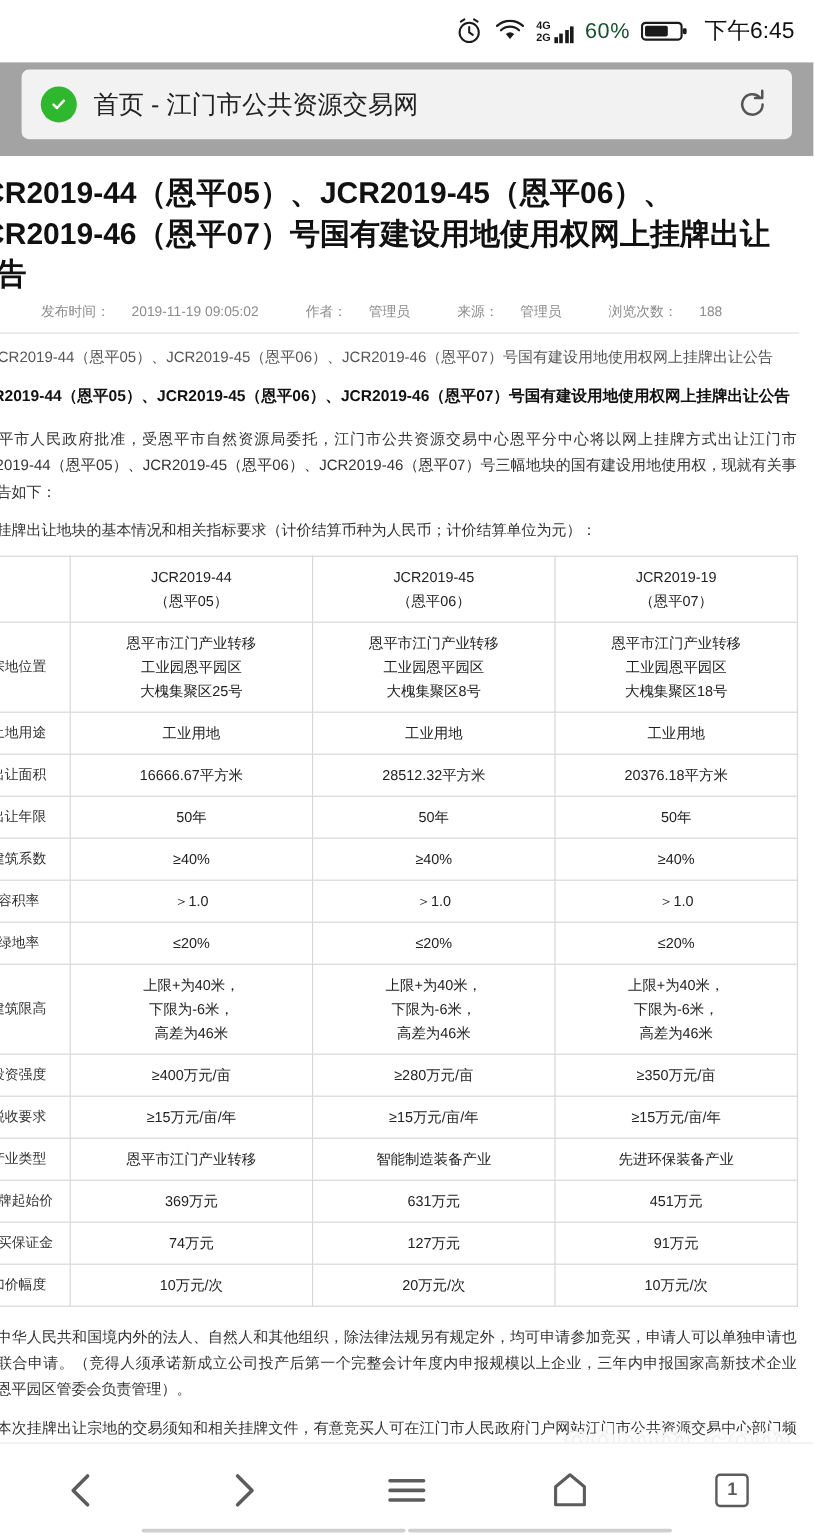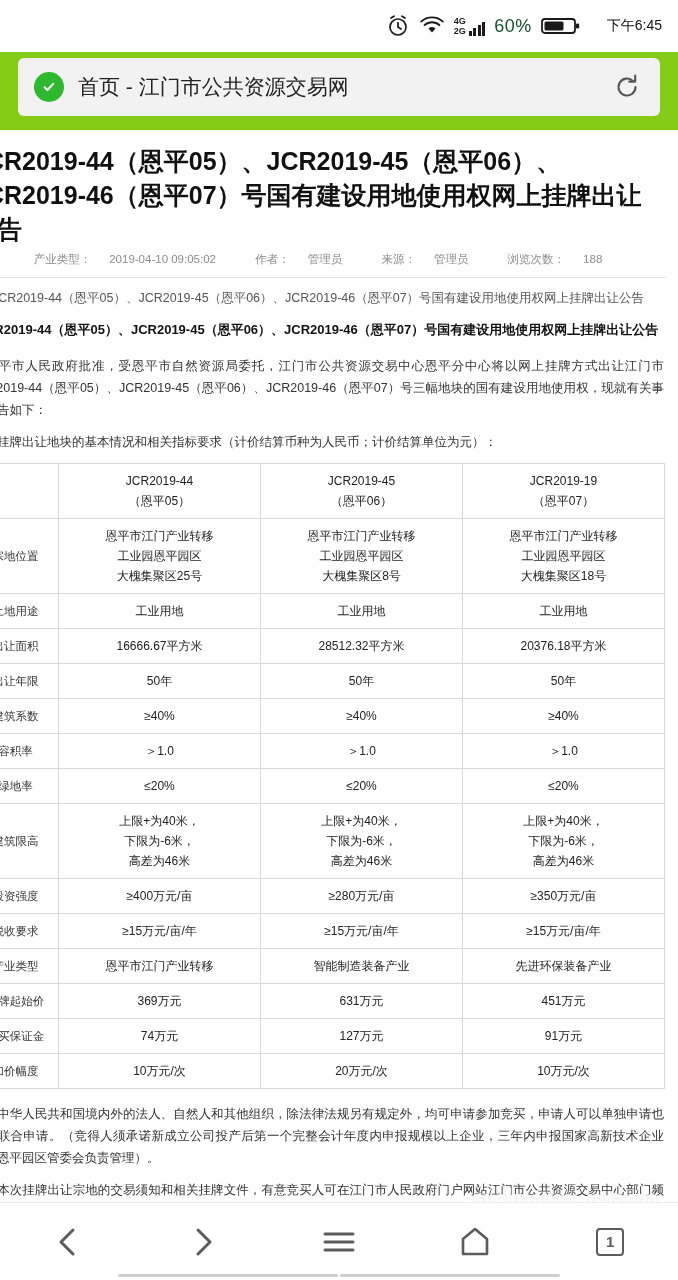--- a/index.html
+++ b/index.html
@@ -28,26 +28,26 @@
   .alarm-icon svg, .wifi-icon svg, .battery-icon svg { display: block; }
   .signal-wrap { display: flex; align-items: flex-end; gap: 3px; }
   .net-labels { display: flex; flex-direction: column; font-size: 9px; line-height: 10px; font-weight: bold; color: #1a1a1a; }
   .bars { display: flex; align-items: flex-end; gap: 1.5px; height: 16px; }
   .bars i { display: block; width: 3px; background: #1a1a1a; }
   .bars i:nth-child(1) { height: 5px; }
   .bars i:nth-child(2) { height: 8px; }
   .bars i:nth-child(3) { height: 11px; }
   .bars i:nth-child(4) { height: 14px; }
   .batt-pct { font-size: 18px; color: #14532d; letter-spacing: 0.5px; }
-  .clock { font-size: 14px; color: #111; margin-left: 17px; }
+  .clock { font-size: 19px; color: #111; margin-left: 4px; }
 
   
   .addrbar-wrap {
     padding: 6px 18px 14px 18px;
-    background: #84cc16;
+    background: #a3a3a3;
   }
   .addrbar {
     height: 58px;
     background: #f2f2f2;
     border-radius: 6px;
     display: flex;
     align-items: center;
     padding: 0 16px;
   }
   .secure-badge {
@@ -247,21 +247,21 @@
     </span>
   </div>
 </div>
 
 <div class="page">
   <div class="content-shift">
 
     <h1 class="doc-title">JCR2019-44（恩平05）、JCR2019-45（恩平06）、JCR2019-46（恩平07）号国有建设用地使用权网上挂牌出让公告</h1>
 
     <div class="meta">
-      <span><span>产业类型：</span><span>2019-04-10 09:05:02</span></span>
+      <span><span>发布时间：</span><span>2019-11-19 09:05:02</span></span>
       <span><span>作者：</span><span>管理员</span></span>
       <span><span>来源：</span><span>管理员</span></span>
       <span><span>浏览次数：</span><span>188</span></span>
     </div>
 
     <div class="divider"></div>
 
     <div class="sub-line">JCR2019-44（恩平05）、JCR2019-45（恩平06）、JCR2019-46（恩平07）号国有建设用地使用权网上挂牌出让公告</div>
     <div class="sub-line2">JCR2019-44（恩平05）、JCR2019-45（恩平06）、JCR2019-46（恩平07）号国有建设用地使用权网上挂牌出让公告</div>
 

